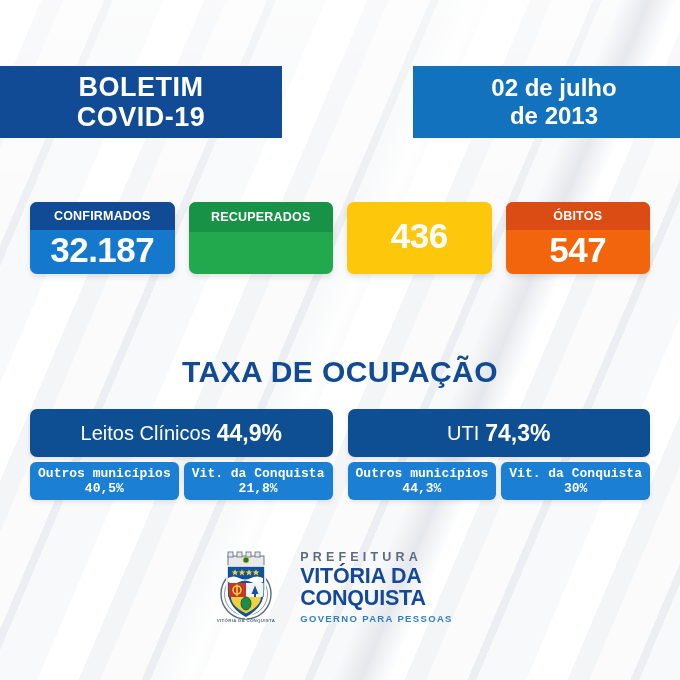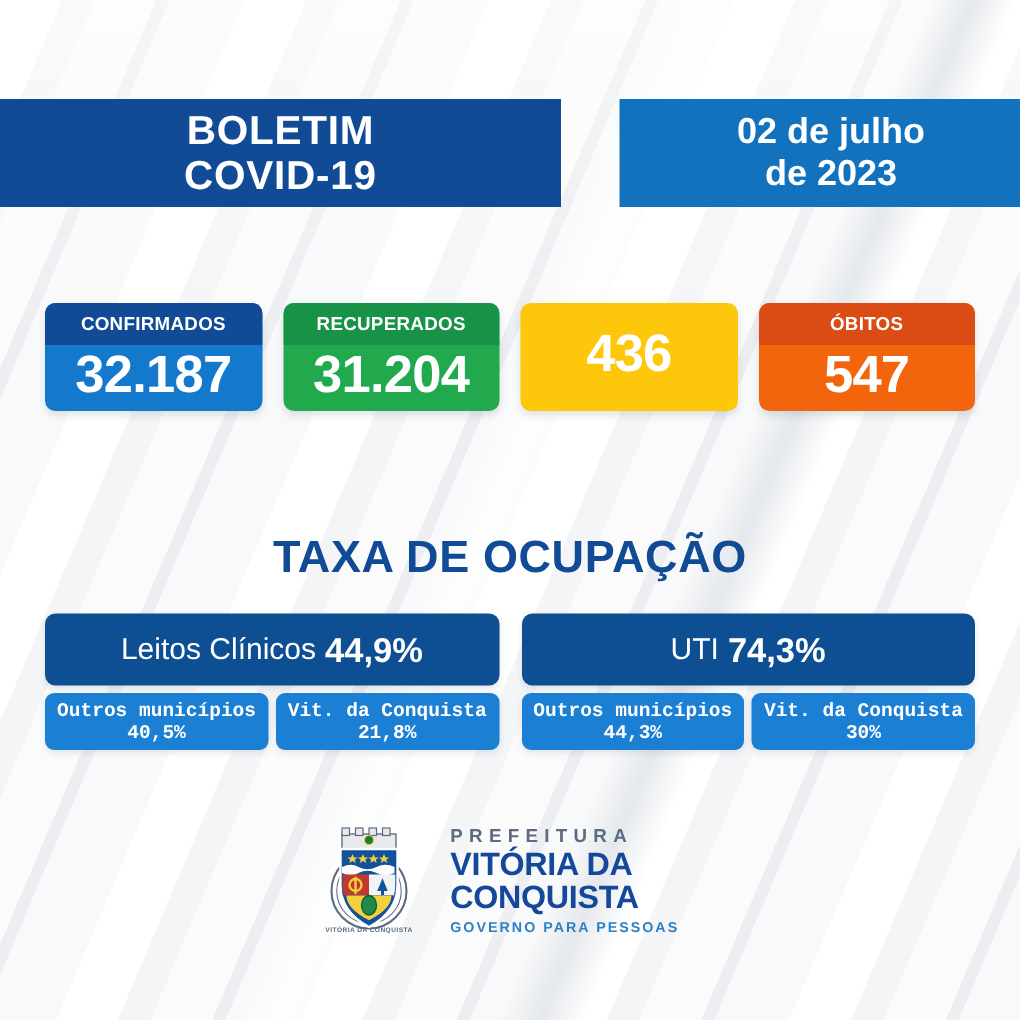--- a/index.html
+++ b/index.html
@@ -33,21 +33,21 @@
       linear-gradient(113deg, rgba(226,229,233,0) 64%, rgba(222,226,231,.75) 67%, rgba(226,229,233,0) 70%),
       linear-gradient(180deg, rgba(255,255,255,.45), rgba(255,255,255,0) 35%);
   }
 
   .page { position:relative; z-index:2; width:680px; height:680px; }
 
   
   .header { position:relative; height:150px; }
 
   .title-box {
-    position:absolute; left:0; top:66px; width:374px; height:72px;
+    position:absolute; left:0; top:66px; width:282px; height:72px;
     background:#114b95;
     display:flex; flex-direction:column; align-items:center; justify-content:center;
   }
   .title-box .l1, .title-box .l2 {
     color:#ffffff; font-weight:bold; font-size:27px; letter-spacing:.5px; line-height:1.12;
   }
 
   .date-box {
     position:absolute; left:413px; top:66px; width:267px; height:72px;
     background:#1272bd;
@@ -143,32 +143,31 @@
 
 <div class="page">
 
   <div class="header">
     <div class="title-box">
       <span class="l1">BOLETIM</span>
       <span class="l2">COVID-19</span>
     </div>
     <div class="date-box">
       <span class="l1">02 de julho</span>
-      <span class="l2">de 2023</span>
+      <span class="l2">de 2013</span>
     </div>
   </div>
 
   <div class="stats">
     <div class="stat blue">
       <div class="stat-head">CONFIRMADOS</div>
       <div class="stat-val">32.187</div>
     </div>
     <div class="stat green">
       <div class="stat-head">RECUPERADOS</div>
-      <div class="stat-val">31.204</div>
     </div>
     <div class="stat yellow">
       <div class="stat-val">436</div>
     </div>
     <div class="stat orange">
       <div class="stat-head">ÓBITOS</div>
       <div class="stat-val">547</div>
     </div>
   </div>
 

